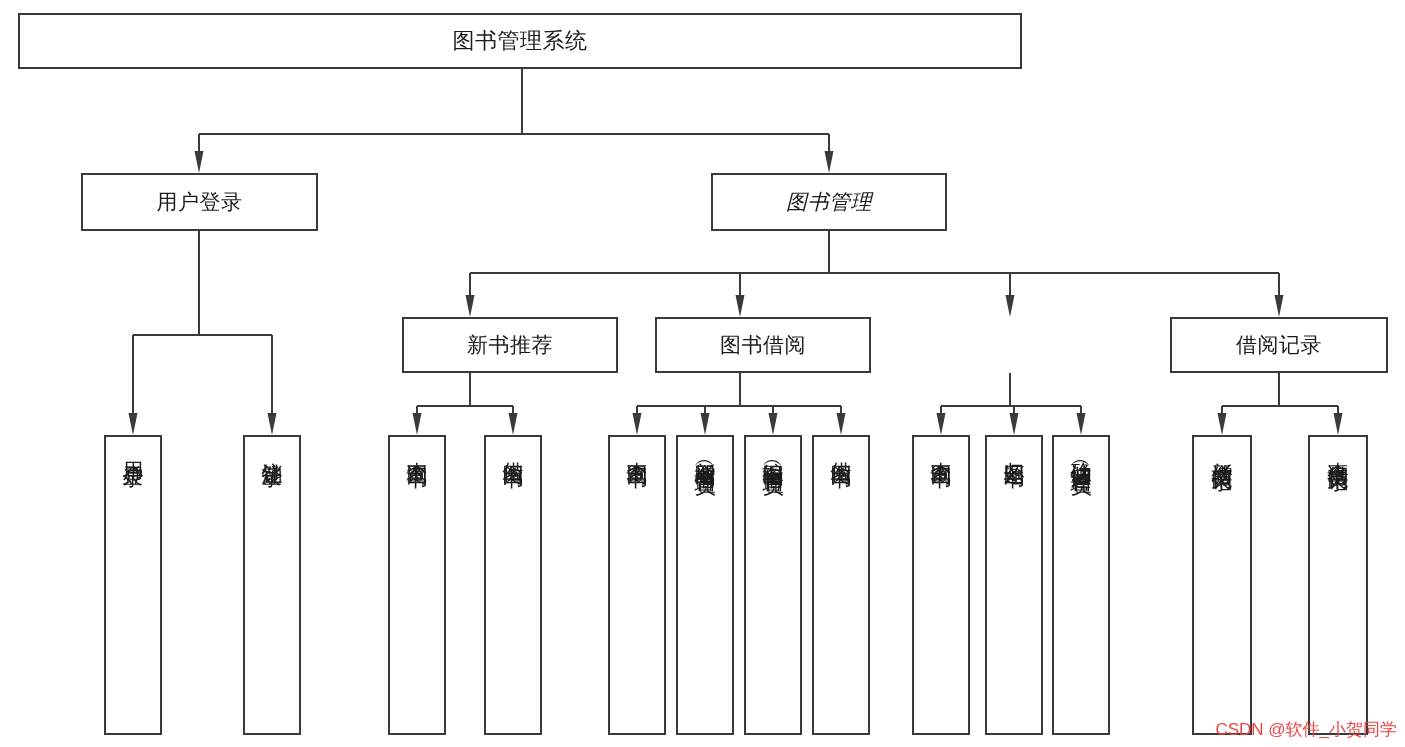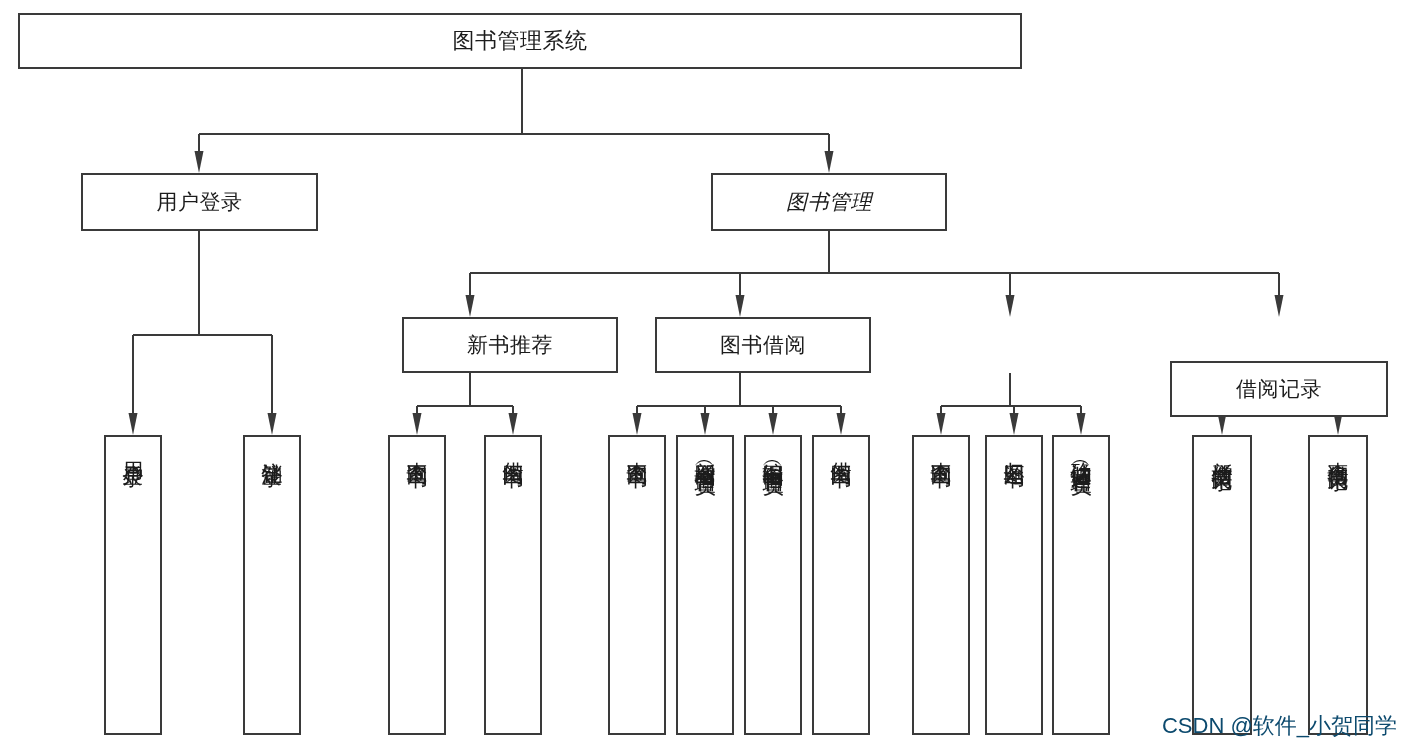--- a/index.html
+++ b/index.html
@@ -62,22 +62,22 @@
     text-orientation: upright;
     font-size: 21px;
     line-height: 1.05;
     letter-spacing: 2px;
     white-space: nowrap;
   }
   .watermark {
     position: absolute;
     right: 8px;
     bottom: 6px;
-    font-size: 22px;
-    color: #0c4a6e;
+    font-size: 17px;
+    color: #ef4444;
     white-space: nowrap;
     z-index: 5;
     font-family: "Liberation Sans", "DejaVu Sans", sans-serif;
   }
 </style>
 </head>
 <body>
 
 <div id="canvas">
 
@@ -146,21 +146,21 @@
   <div class="node horiz" id="n-l2-1" style="left: 711px; top: 173px; width: 236px; height: 58px; font-style: italic;">
     <span class="label">图书管理</span>
   </div>
 
   <div class="node horiz" id="n-l3-0" style="left: 362px; top: 317px; width: 216px; height: 56px; margin-left: 40px;">
     <span class="label">新书推荐</span>
   </div>
   <div class="node horiz" id="n-l3-1" style="left: 632px; top: 317px; width: 216px; height: 56px; margin-left: 23px;">
     <span class="label">图书借阅</span>
   </div>
-  <div class="node horiz" id="n-l3-3" style="left: 1170px; top: 317px; width: 218px; height: 56px; margin-top: 44px;">
+  <div class="node horiz" id="n-l3-3" style="left: 1170px; top: 317px; width: 218px; height: 56px;">
     <span class="label">借阅记录</span>
   </div>
 
   <div class="node vert" id="n-leaf-0" style="left: 104px; top: 435px; width: 58px; height: 300px;">
     <span class="label">用户登录</span>
   </div>
   <div class="node vert" id="n-leaf-1" style="left: 243px; top: 435px; width: 58px; height: 300px;">
     <span class="label">注销登录</span>
   </div>
   <div class="node vert" id="n-leaf-2" style="left: 388px; top: 435px; width: 58px; height: 300px;">

